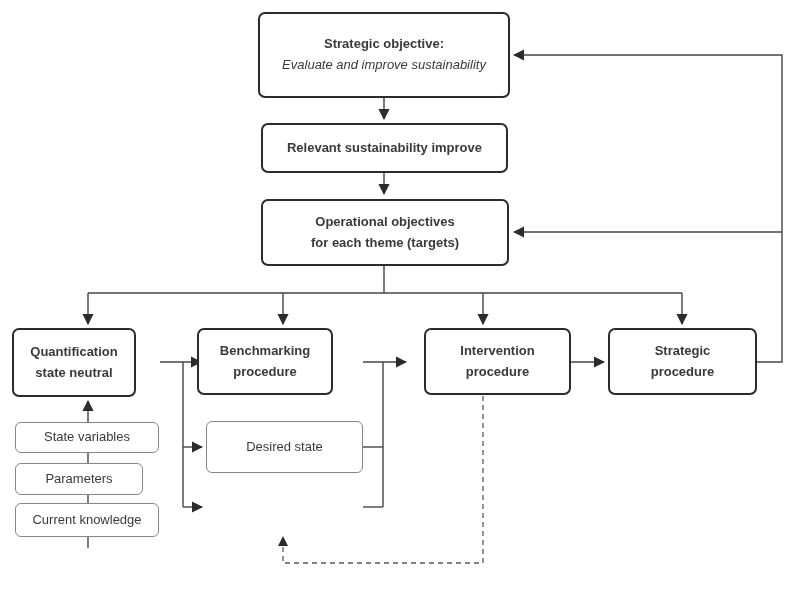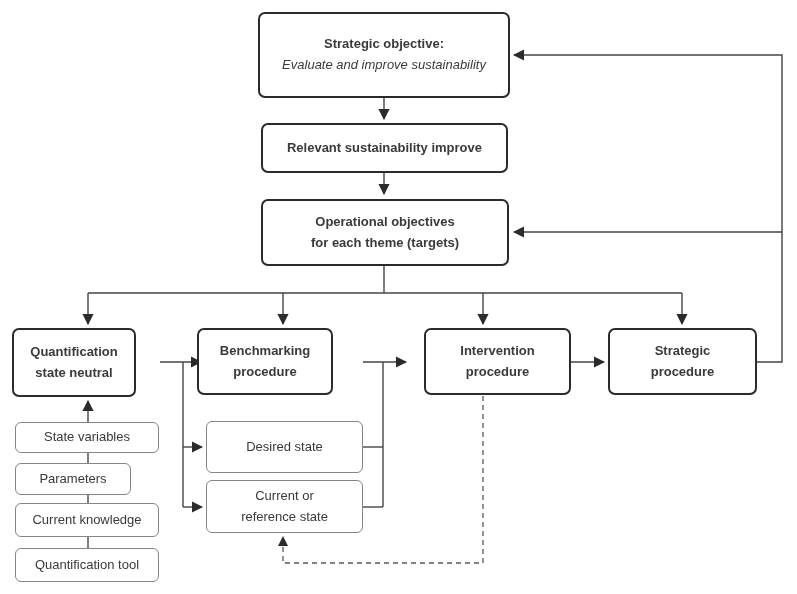--- a/index.html
+++ b/index.html
@@ -112,34 +112,27 @@
 
   <div class="node main bold" style="left:608px; top:328px; width:149px; height:67px;">
     <span>Strategic</span>
     <span>procedure</span>
   </div>
 
   <div class="node sub" style="left:206px; top:421px; width:157px; height:52px;">
     <span>Desired state</span>
   </div>
 
-  <div class="node sub" style="left:206px; top:480px; width:157px; height:53px;">
-    <span>Current or</span>
-    <span>reference state</span>
-  </div>
 
   <div class="node sub" style="left:15px; top:422px; width:144px; height:31px;">
     <span>State variables</span>
   </div>
 
-  <div class="node sub" style="left:15px; top:463px; width:116px; height:32px;">
+  <div class="node sub" style="left:15px; top:463px; width:128px; height:32px;">
     <span>Parameters</span>
   </div>
 
   <div class="node sub" style="left:15px; top:503px; width:144px; height:34px;">
     <span>Current knowledge</span>
   </div>
 
-  <div class="node sub" style="left:15px; top:548px; width:144px; height:34px;">
-    <span>Quantification tool</span>
-  </div>
 
 </div>
 
 </body></html>

